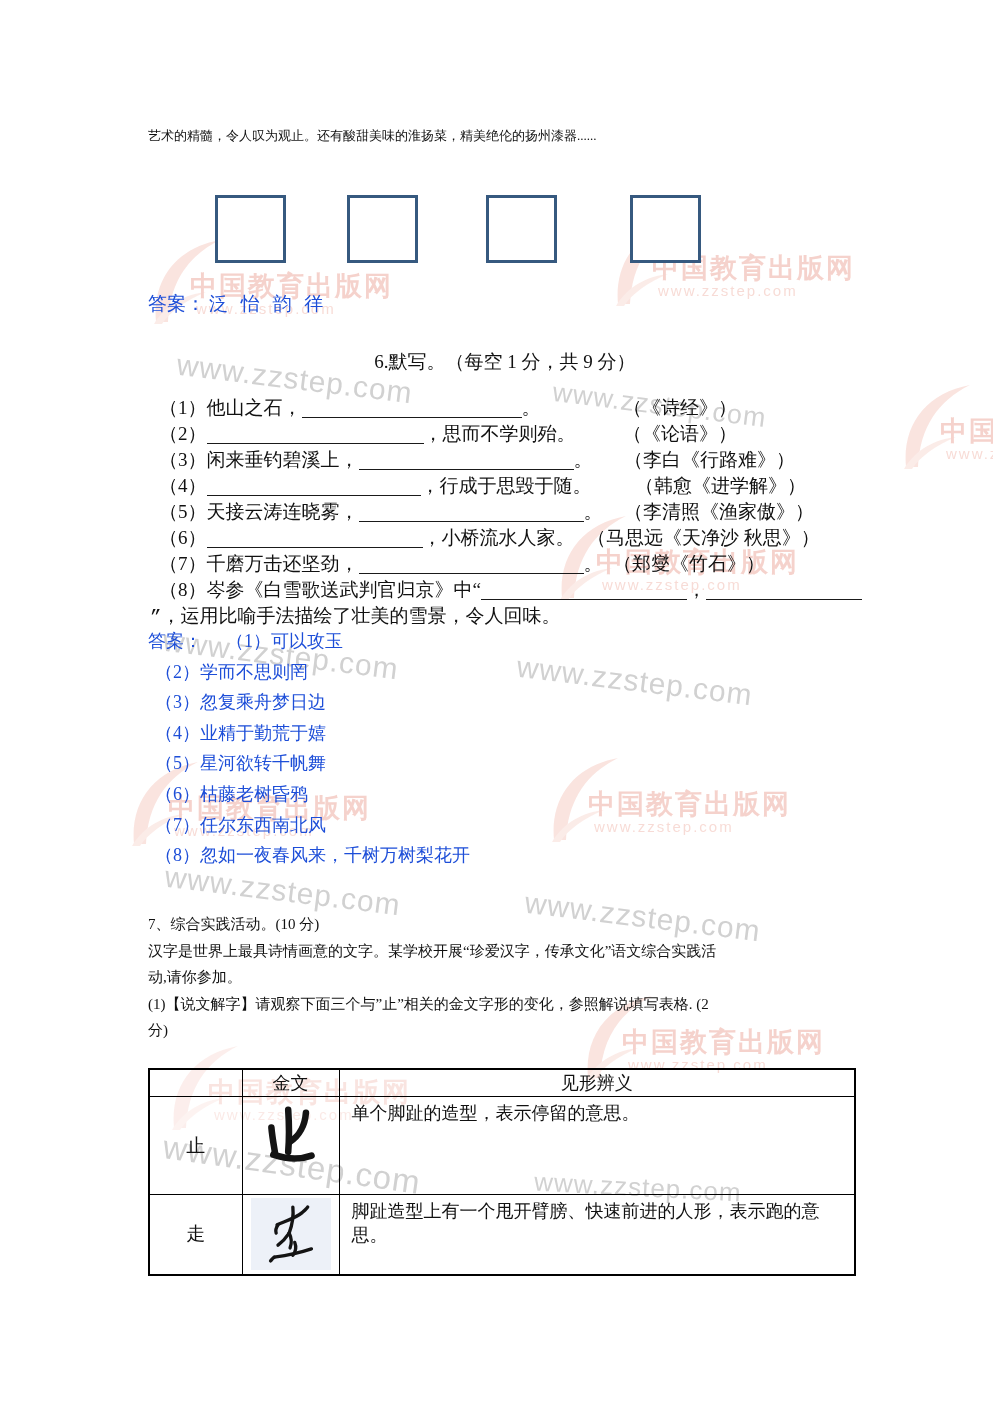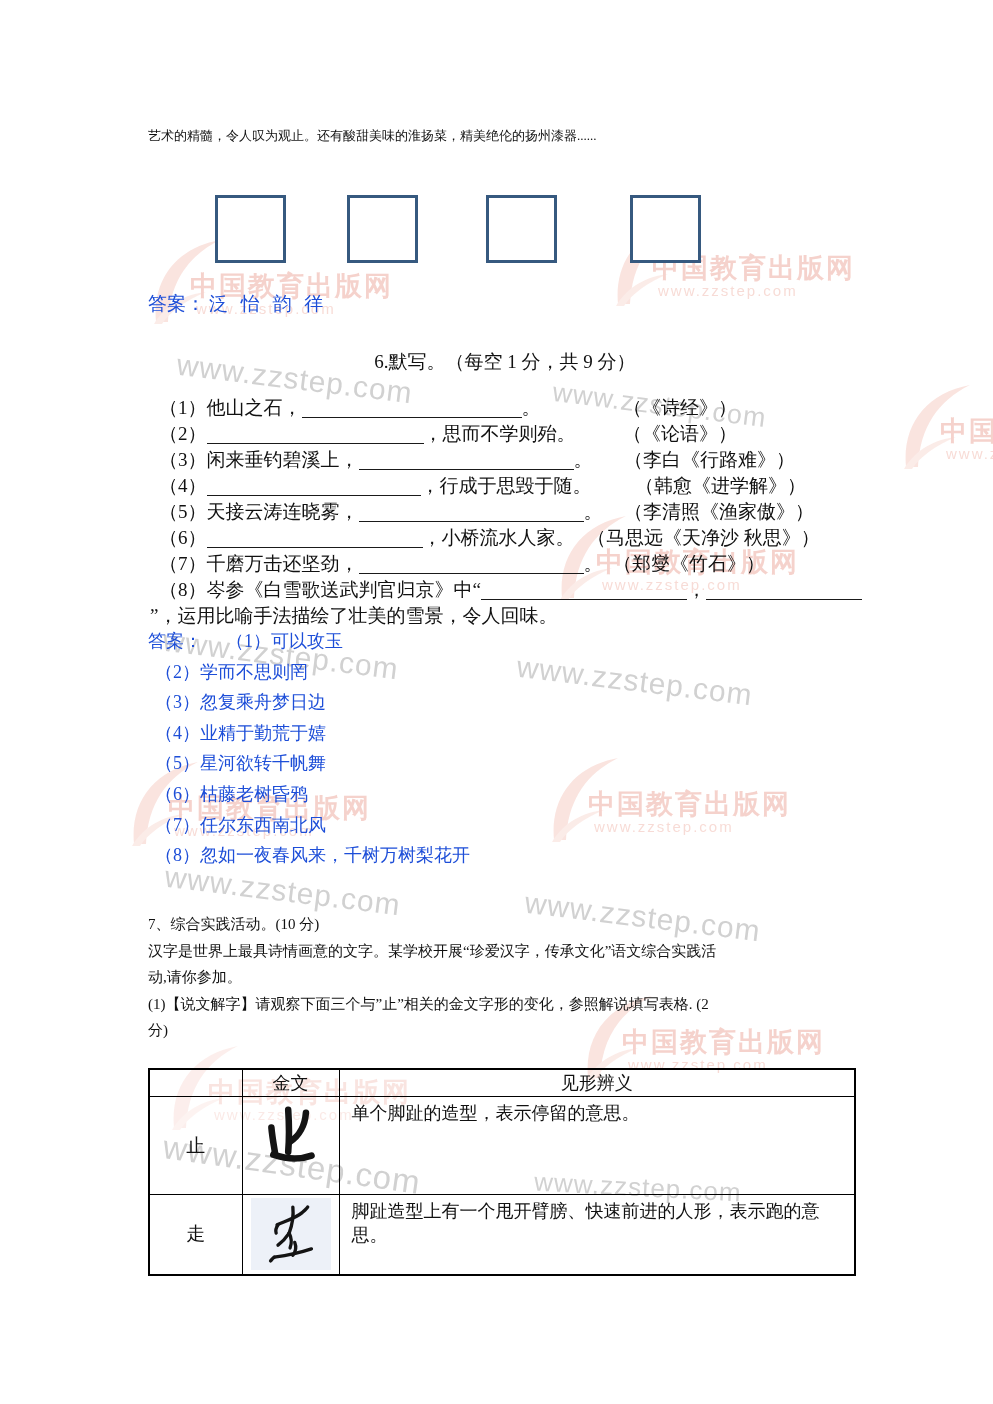--- a/index.html
+++ b/index.html
@@ -30,21 +30,21 @@
   
   .red{color:#1d4ed8;}
   .boxes-ans{position:absolute;left:148px;top:291px;font-size:19px;white-space:nowrap;}
   .boxes-ans .val{letter-spacing:4px;margin-left:4px;}
 
   
   .q6{position:absolute;left:148px;top:349px;font-size:19px;}
   .q6 .q-title{height:26px;white-space:nowrap;text-align:center;}
   .q6 .q-lines{margin-top:20px;}
   .q-line{position:relative;height:26px;white-space:nowrap;padding-left:11px;}
-  .q-line.cont{padding-left:2px;}
+  .q-line.cont{padding-left:2px;font-family:Liberation Mono, monospace;}
   .q-line .src{position:absolute;top:0;white-space:nowrap;}
   .blank{display:inline-block;border-bottom:1.5px solid #1a1a1a;height:19px;
          vertical-align:-4px;}
 
   
   .red-answers{position:absolute;left:148px;top:629px;font-size:18px;}
   .red-answers .red-line{height:30.6px;white-space:nowrap;}
   .red-answers .red-line.indent{padding-left:7px;}
   .red-answers .first-item{margin-left:24px;}
 

